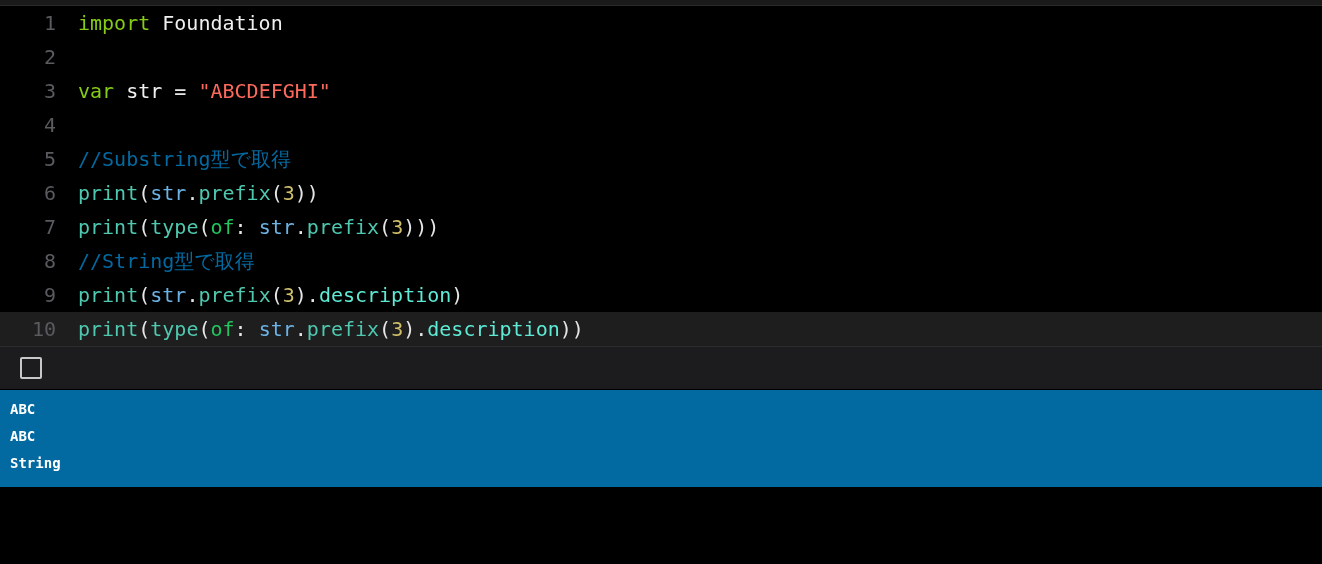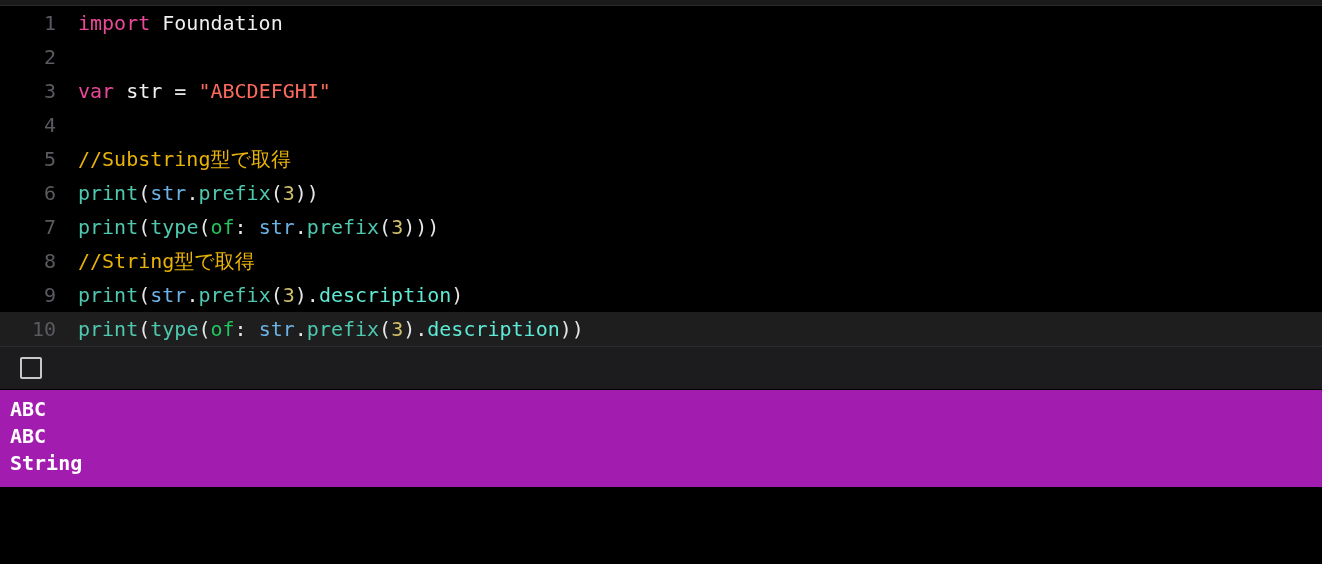--- a/index.html
+++ b/index.html
@@ -36,25 +36,25 @@
     padding-right: 22px;
     color: #5a5a60;
     font-weight: 400;
     user-select: none;
     flex: 0 0 78px;
   }
   .code {
     flex: 1;
     color: #e6e6e6;
   }
-  .tok-keyword   { color: #ec4899; margin-top: 12px; }   
+  .tok-keyword   { color: #84cc16; margin-top: 12px; }   
   .tok-ident     { color: #f0f0f0; }   
   .tok-op        { color: #e6e6e6; }
   .tok-string    { color: #fc6a5d; }   
-  .tok-comment   { color: #eab308; }   
+  .tok-comment   { color: #0369a1; }   
   .tok-func      { color: #4ec9b0; }   
   .tok-blue      { color: #6cb2e4; }   
   .tok-prop      { color: #5eead4; }
   .tok-label     { color: #22c55e; }   
   .tok-num       { color: #d0bf69; }   
   .tok-paren     { color: #e6e6e6; }
 
   .console-header {
     height: 44px;
     background: #1c1c1e;
@@ -66,23 +66,23 @@
   }
   .console-checkbox {
     width: 22px;
     height: 22px;
     border: 2px solid #c7c7c7;
     border-radius: 2px;
     background: transparent;
   }
   .console {
     padding: 6px 10px 10px 10px;
-    background: #a21caf;
+    background: #0369a1;
     font-weight: 700;
-    font-size: 20px;
+    font-size: 14px;
     line-height: 27px;
     color: #fff;
   }
   .console div { white-space: pre; }
 </style>
 </head>
 <body>
 
 <div class="titlebar"></div>
 

